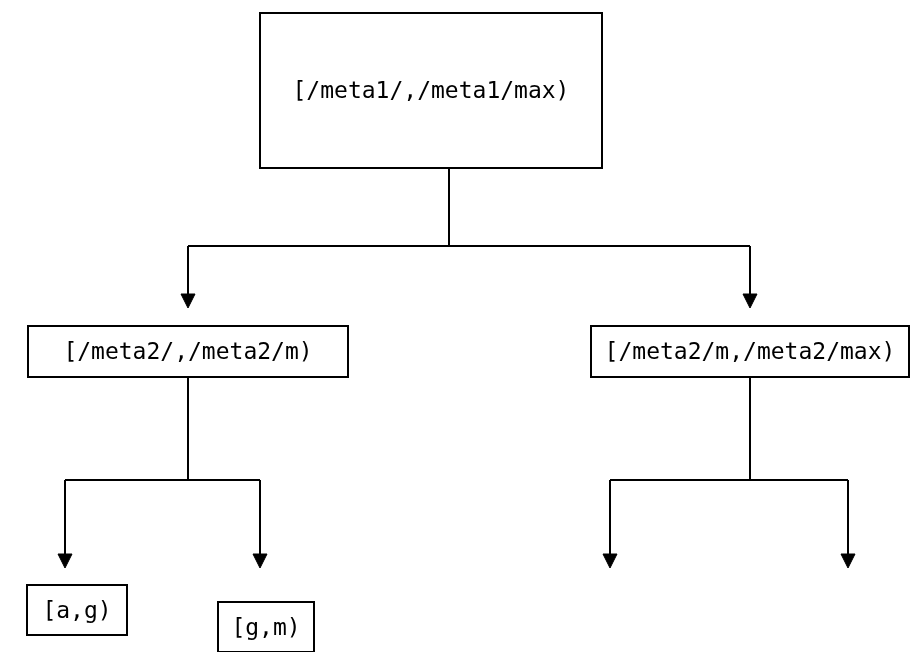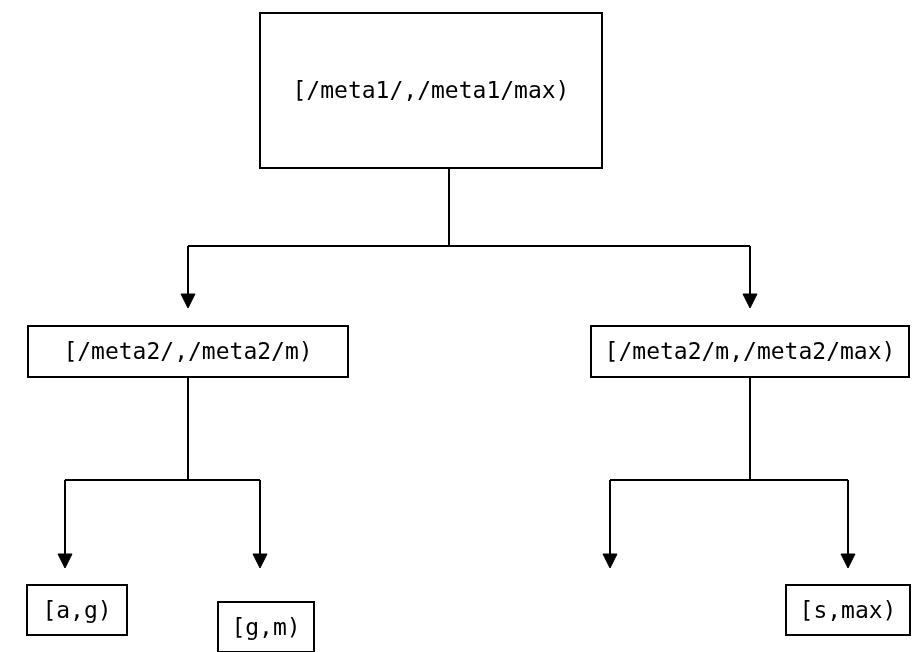--- a/index.html
+++ b/index.html
@@ -86,17 +86,14 @@
 
   <div class="node node-leaf-a">
     <span>[a,g)</span>
   </div>
 
   <div class="node node-leaf-b">
     <span>[g,m)</span>
   </div>
 
 
-  <div class="node node-leaf-d">
-    <span>[s,max)</span>
-  </div>
 
 </div>
 
 </body></html>

